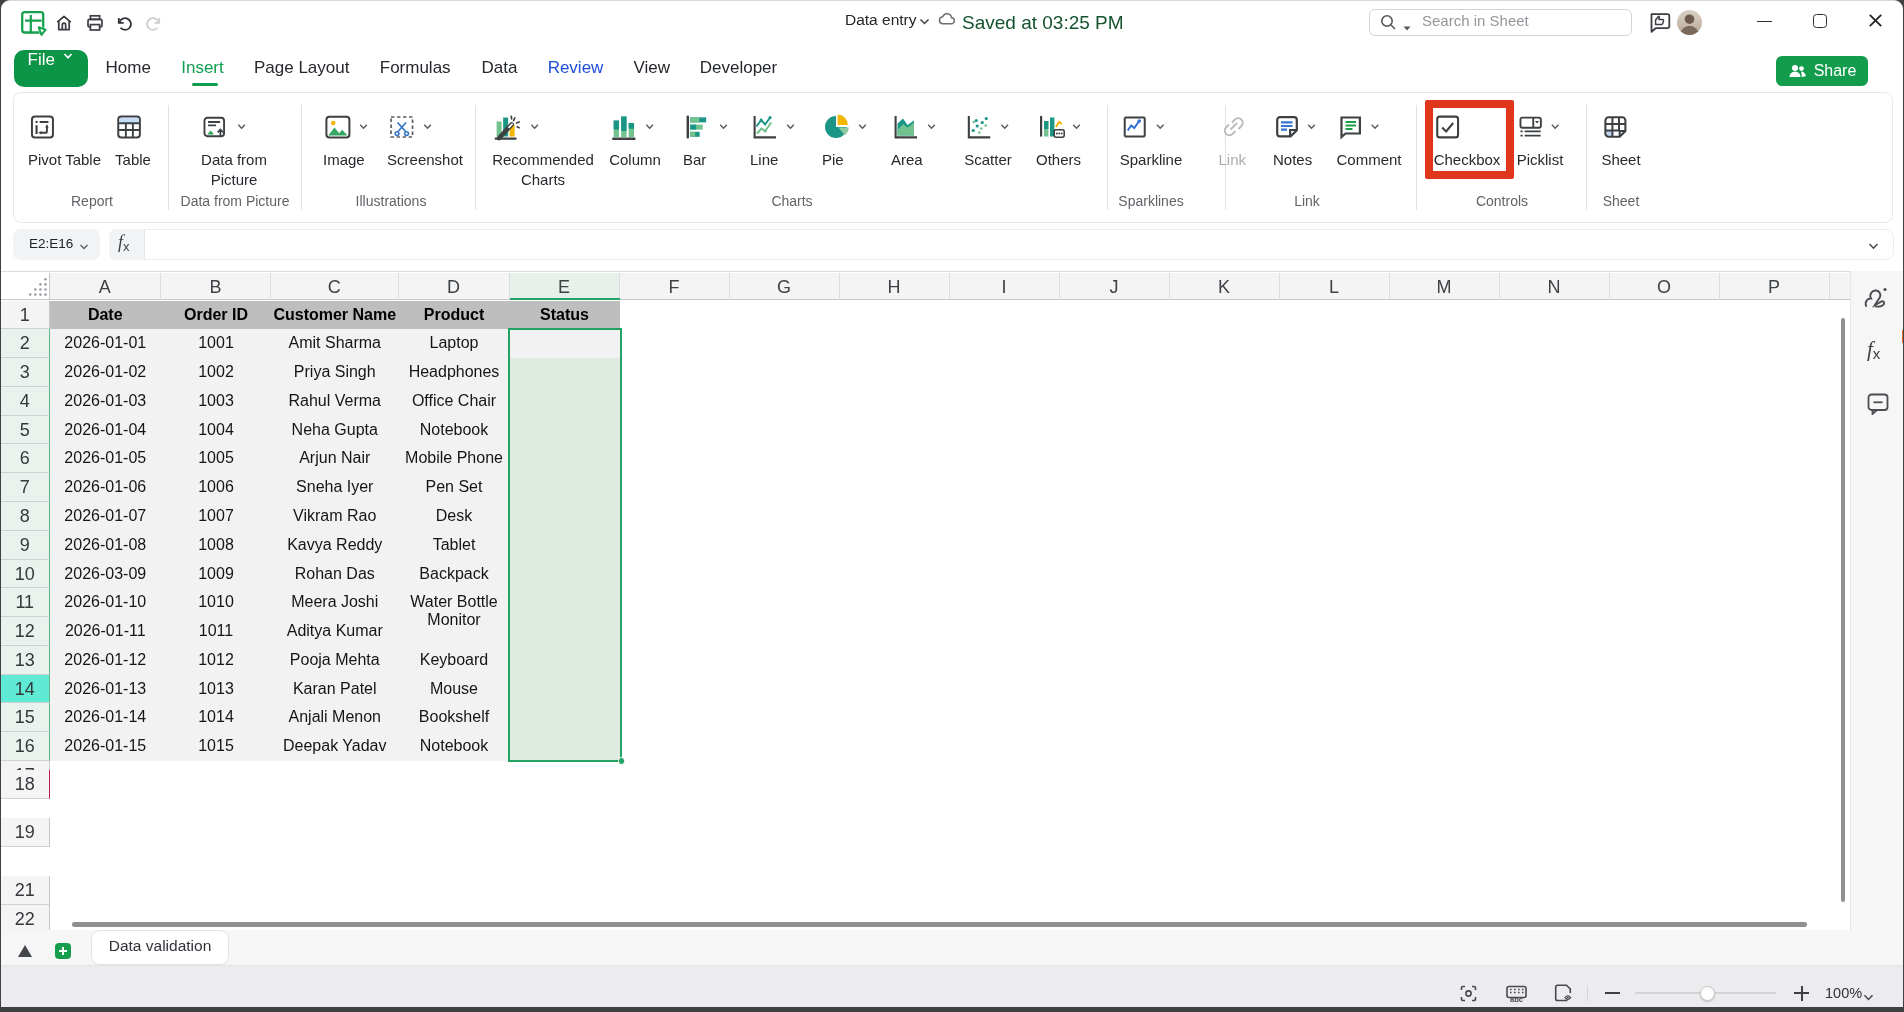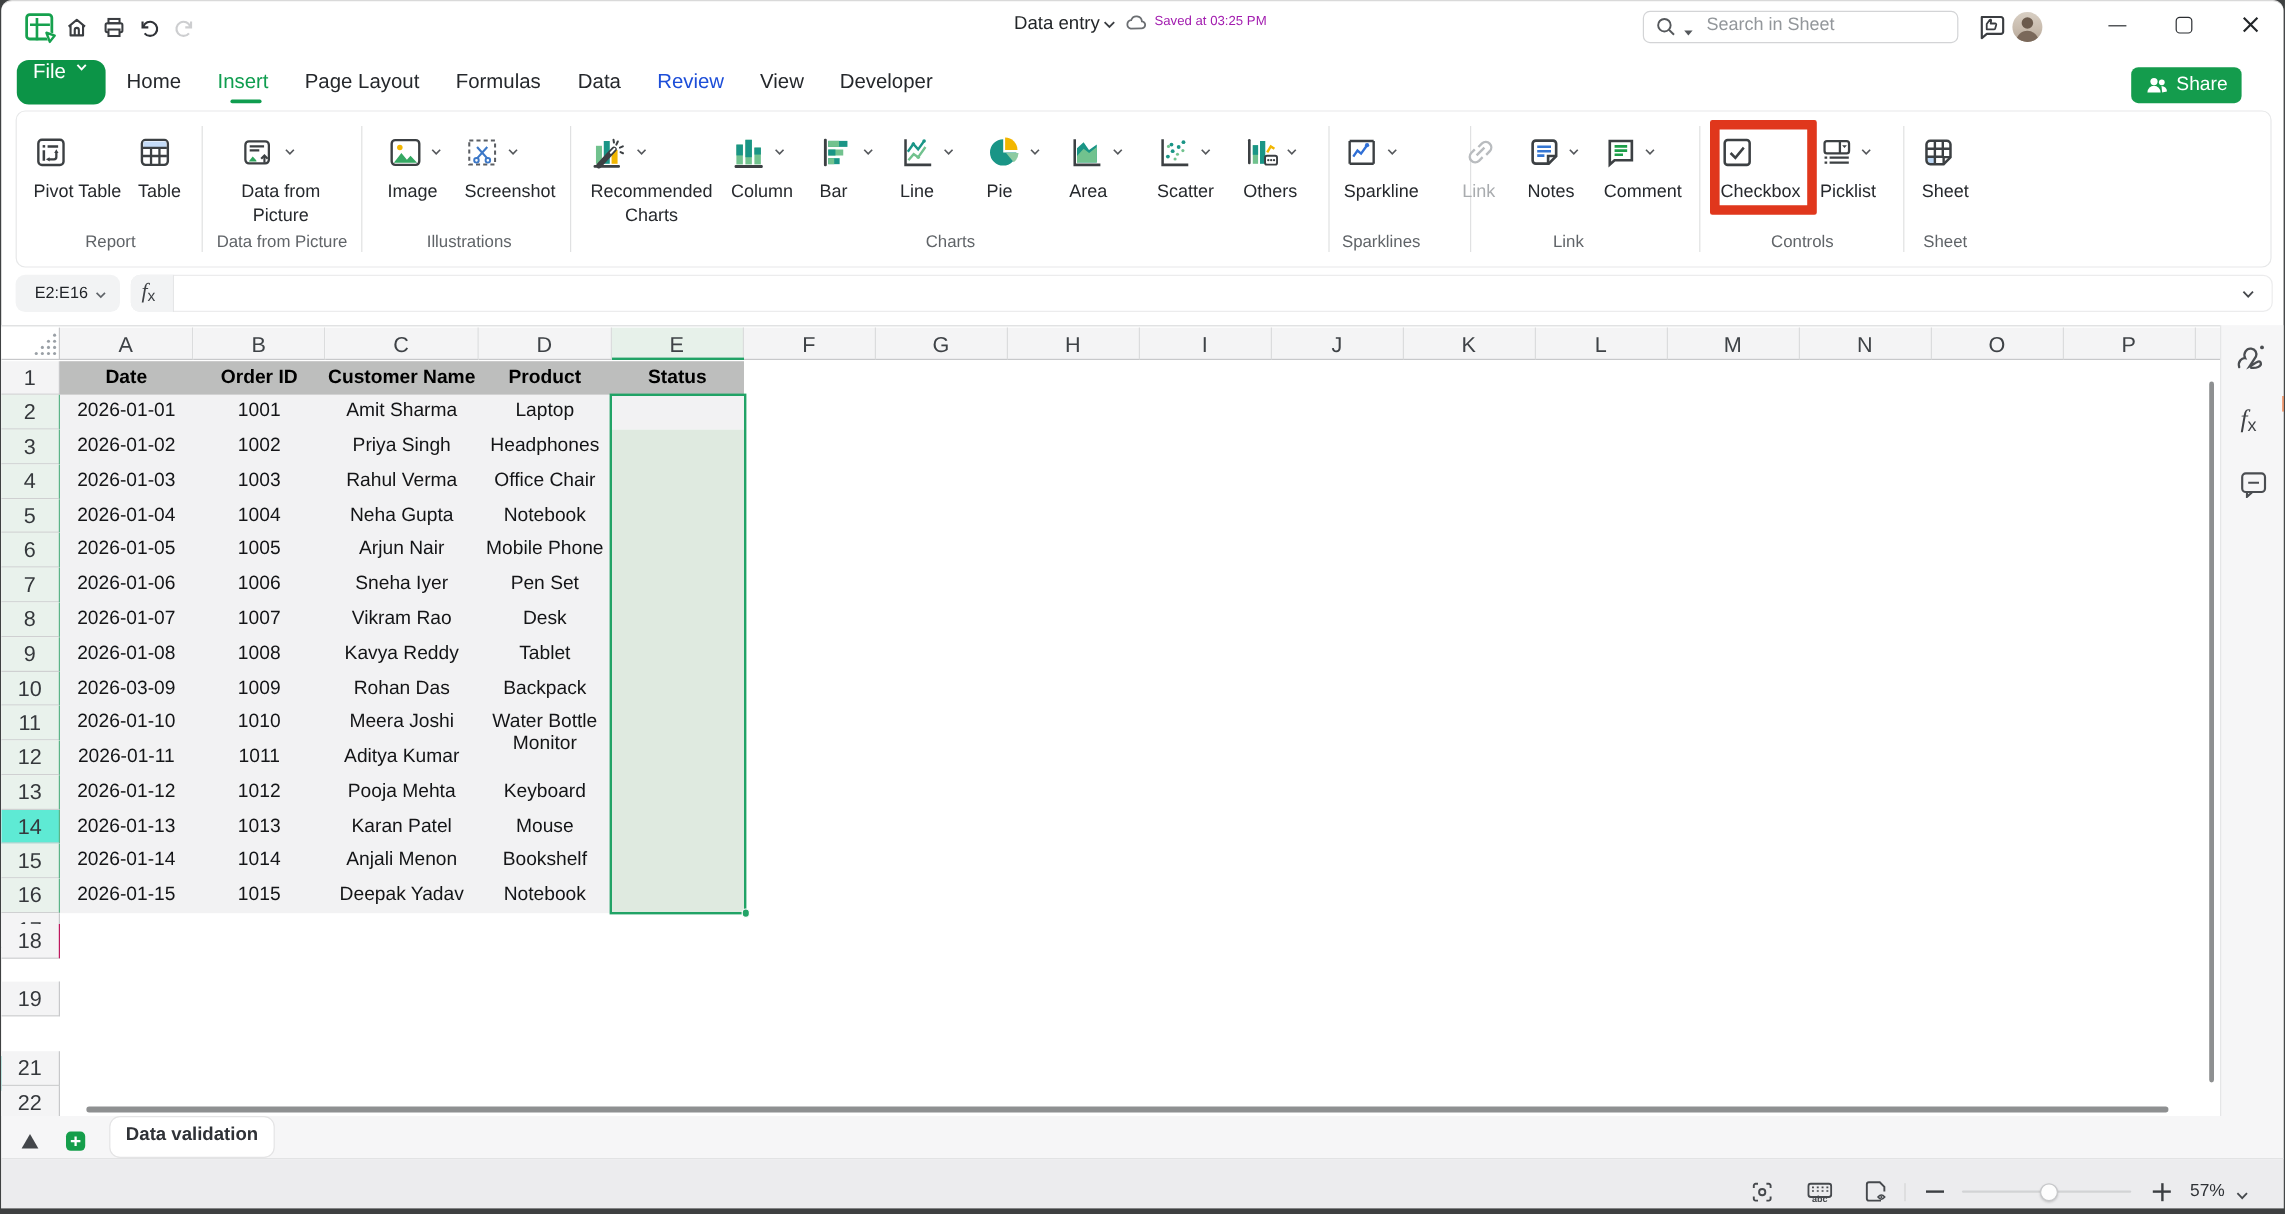--- a/index.html
+++ b/index.html
@@ -42,21 +42,21 @@
         <path d="M13.6 7.4 a5.9 5.9 0 1 0 -1.1 5.4" fill="none" stroke="#cdced0" stroke-width="1.8"></path>
       </svg></div>
 
 <div class="ab" style="left:844px;top:10px;font-size:15.5px;color:#232629">Data entry</div>
 <div class="ab" style="left:917px;top:13px"><svg width="13" height="13" viewBox="0 0 13 13">
         <path d="M2.5 4.5 L6.5 8.5 L10.5 4.5" fill="none" stroke="#3c3f43" stroke-width="1.5"></path>
       </svg></div>
 <div class="ab" style="left:936px;top:11px"><svg width="19" height="15" viewBox="0 0 19 15">
         <path d="M5.3 11.8 a3.6 3.6 0 0 1 .4-7.1 a4.6 4.6 0 0 1 8.9 1.1 a2.95 2.95 0 0 1 -.5 5.9 z" fill="none" stroke="#6b6e72" stroke-width="1.5"></path>
       </svg></div>
-<div class="ab" style="left:961px;top:11px;font-size:11px;color:#a21caf">Saved at 03:25 PM</div>
+<div class="ab" style="left:961px;top:11px;font-size:19px;color:#14532d">Saved at 03:25 PM</div>
 
 <div class="ab" style="left:1368px;top:8px;width:263px;height:27px;border:1px solid #d3d4d6;border-radius:6px;background:#fff"></div>
 <div class="ab" style="left:1379px;top:13px"><svg width="17" height="17" viewBox="0 0 17 17">
         <circle cx="7" cy="7" r="5.2" fill="none" stroke="#55585c" stroke-width="1.6"></circle>
         <path d="M11 11 l4 4" stroke="#55585c" stroke-width="1.6"></path>
       </svg></div>
 <div class="ab" style="left:1401px;top:18px"><svg width="10" height="8" viewBox="0 0 10 8">
         <path d="M1.5 1.5 l3.5 4 3.5-4 z" fill="#55585c"></path>
       </svg></div>
 <div class="ab" style="left:1421px;top:11px;font-size:15px;color:#93979b">Search in Sheet</div>
@@ -555,21 +555,21 @@
       </svg></div>
 <div class="ab" style="left:1901px;top:329px;width:3px;height:13px;background:#ed6c2f"></div>
 <div class="ab" style="left:71px;top:921px;width:1735px;height:4.6px;border-radius:2.3px;background:#8e9091"></div>
 
 <div class="ab" style="left:0;top:929px;width:1902px;height:36px;background:#f6f6f7;border-bottom:1px solid #e2e3e4"></div>
 <div class="ab" style="left:17px;top:944px;width:0;height:0;border-left:7.5px solid transparent;border-right:7.5px solid transparent;border-bottom:12px solid #43464a"></div>
 <div class="ab" style="left:54px;top:941.5px;width:16px;height:16px;background:#159e4b;border-radius:4px"><svg width="16" height="16" viewBox="0 0 16 16">
         <path d="M8 4 v8 M4 8 h8" stroke="#fff" stroke-width="1.9"></path>
       </svg></div>
 <div class="ab" style="left:90px;top:929px;width:138px;height:35px;background:#fff;border:1px solid #e4e4e5;border-radius:9px;"></div>
-<div class="ab" style="left:159px;top:936px;transform:translateX(-50%);font-size:15.5px;font-weight:700;color:#2f3237">Data validation</div>
+<div class="ab" style="left:159px;top:936px;transform:translateX(-50%);font-size:15.5px;font-weight:400;color:#2f3237">Data validation</div>
 
 <div class="ab" style="left:0;top:965px;width:1902px;height:43px;background:#ececee"></div>
 <div class="ab" style="left:1459px;top:984px"><svg width="17" height="17" viewBox="0 0 17 17">
         <path d="M1.5 5 V3 a1.5 1.5 0 0 1 1.5-1.5 h2 M12 1.5 h2 A1.5 1.5 0 0 1 15.5 3 v2 M15.5 12 v2 a1.5 1.5 0 0 1 -1.5 1.5 h-2 M5 15.5 H3 A1.5 1.5 0 0 1 1.5 14 v-2" fill="none" stroke="#46494d" stroke-width="1.6"></path>
         <circle cx="8.5" cy="8.5" r="2.6" fill="none" stroke="#46494d" stroke-width="1.6"></circle>
       </svg></div>
 <div class="ab" style="left:1505px;top:984px"><svg width="21" height="17" viewBox="0 0 21 17">
         <rect x="1" y="1.5" width="19" height="11" rx="2" fill="none" stroke="#46494d" stroke-width="1.6"></rect>
         <path d="M4 4.5 h1.6 M8 4.5 h1.6 M12 4.5 h1.6 M16 4.5 h1.6 M4 7.5 h1.6 M8 7.5 h1.6 M12 7.5 h1.6 M16 7.5 h1.6" stroke="#46494d" stroke-width="1.4"></path>
         <text x="10.5" y="16.6" font-size="7.5" font-weight="bold" fill="#46494d" text-anchor="middle" font-family="Liberation Sans">abc</text>
@@ -578,17 +578,17 @@
         <path d="M13.5 16.5 H3.5 A1.8 1.8 0 0 1 1.7 14.7 V3 A1.8 1.8 0 0 1 3.5 1.2 h9 l3.8 3.8 v4" fill="none" stroke="#46494d" stroke-width="1.6"></path>
         <path d="M11 13.6 q2.8-3.4 5.6 0 q-2.8 3.4 -5.6 0 z" fill="none" stroke="#46494d" stroke-width="1.3"></path>
         <circle cx="13.8" cy="13.6" r=".9" fill="#46494d"></circle>
       </svg></div>
 <div class="ab" style="left:1586px;top:985px;width:1px;height:15px;background:#d4d5d6"></div>
 <div class="ab" style="left:1604px;top:991px;width:15px;height:2px;background:#3c3f43"></div>
 <div class="ab" style="left:1634px;top:991px;width:141px;height:2.4px;border-radius:1.2px;background:#d2d3d5"></div>
 <div class="ab" style="left:1698.5px;top:984.5px;width:15px;height:15px;border-radius:50%;background:#fdfdfd;border:1px solid #c6c7c9;box-shadow:0 1px 2px rgba(0,0,0,.18)"></div>
 <div class="ab" style="left:1793px;top:991px;width:15px;height:2px;background:#3c3f43"></div>
 <div class="ab" style="left:1799.5px;top:984.5px;width:2px;height:15px;background:#3c3f43"></div>
-<div class="ab" style="left:1824px;top:984px;font-size:14.5px;color:#2e3135">57%</div>
+<div class="ab" style="left:1824px;top:984px;font-size:14.5px;color:#2e3135">100%</div>
 <div class="ab" style="left:1861px;top:989px"><svg width="13" height="13" viewBox="0 0 13 13">
         <path d="M2.5 4.2 L6.5 8.4 L10.5 4.2" fill="none" stroke="#45484c" stroke-width="1.5"></path>
       </svg></div>
 </div>
 <div class="ab" style="left:0;top:1007px;width:1904px;height:5px;background:#3e4041"></div>
 </body></html>

